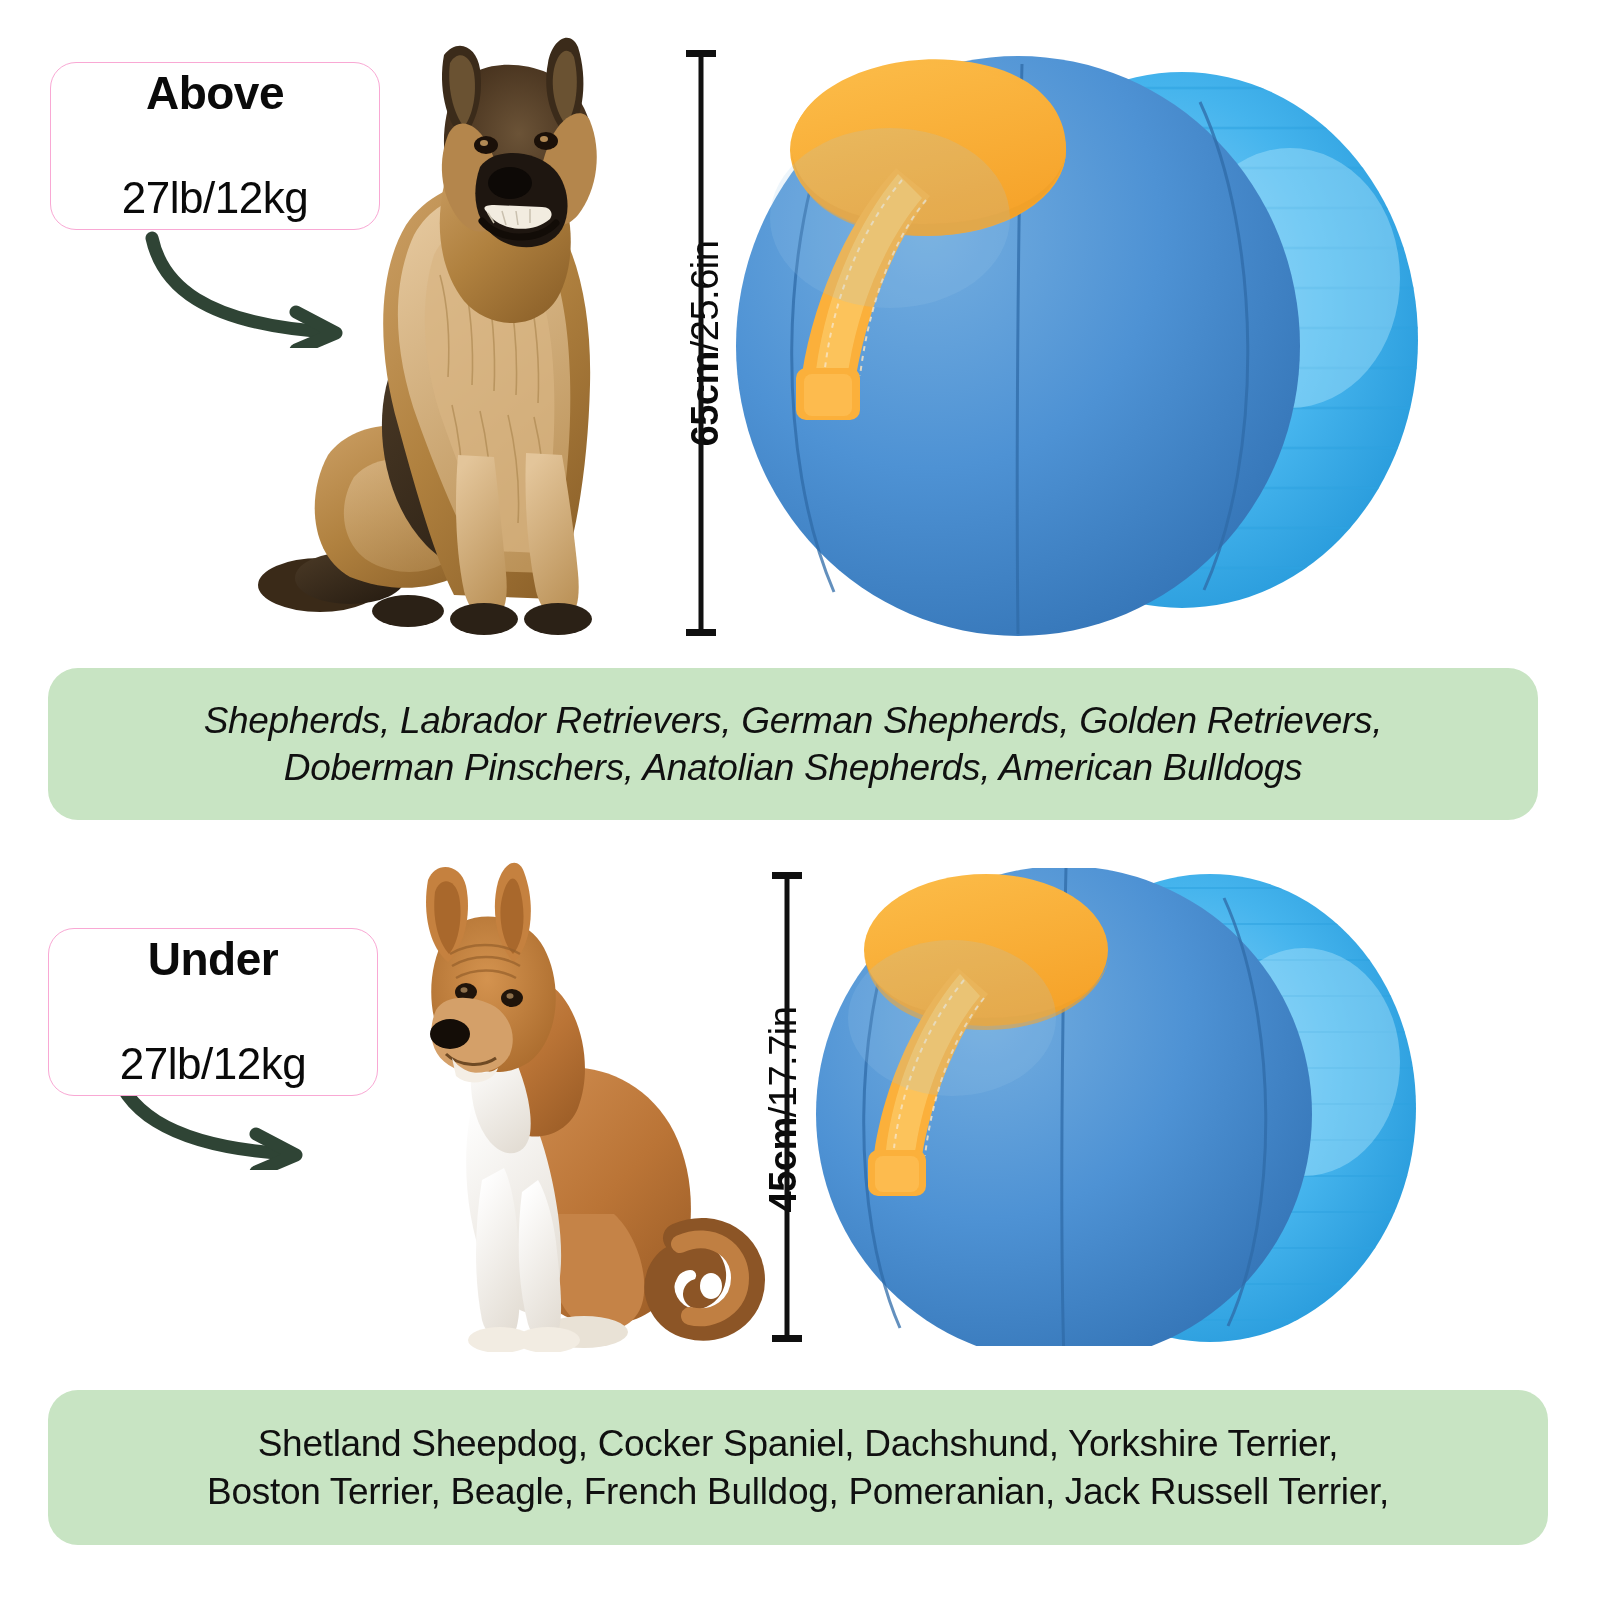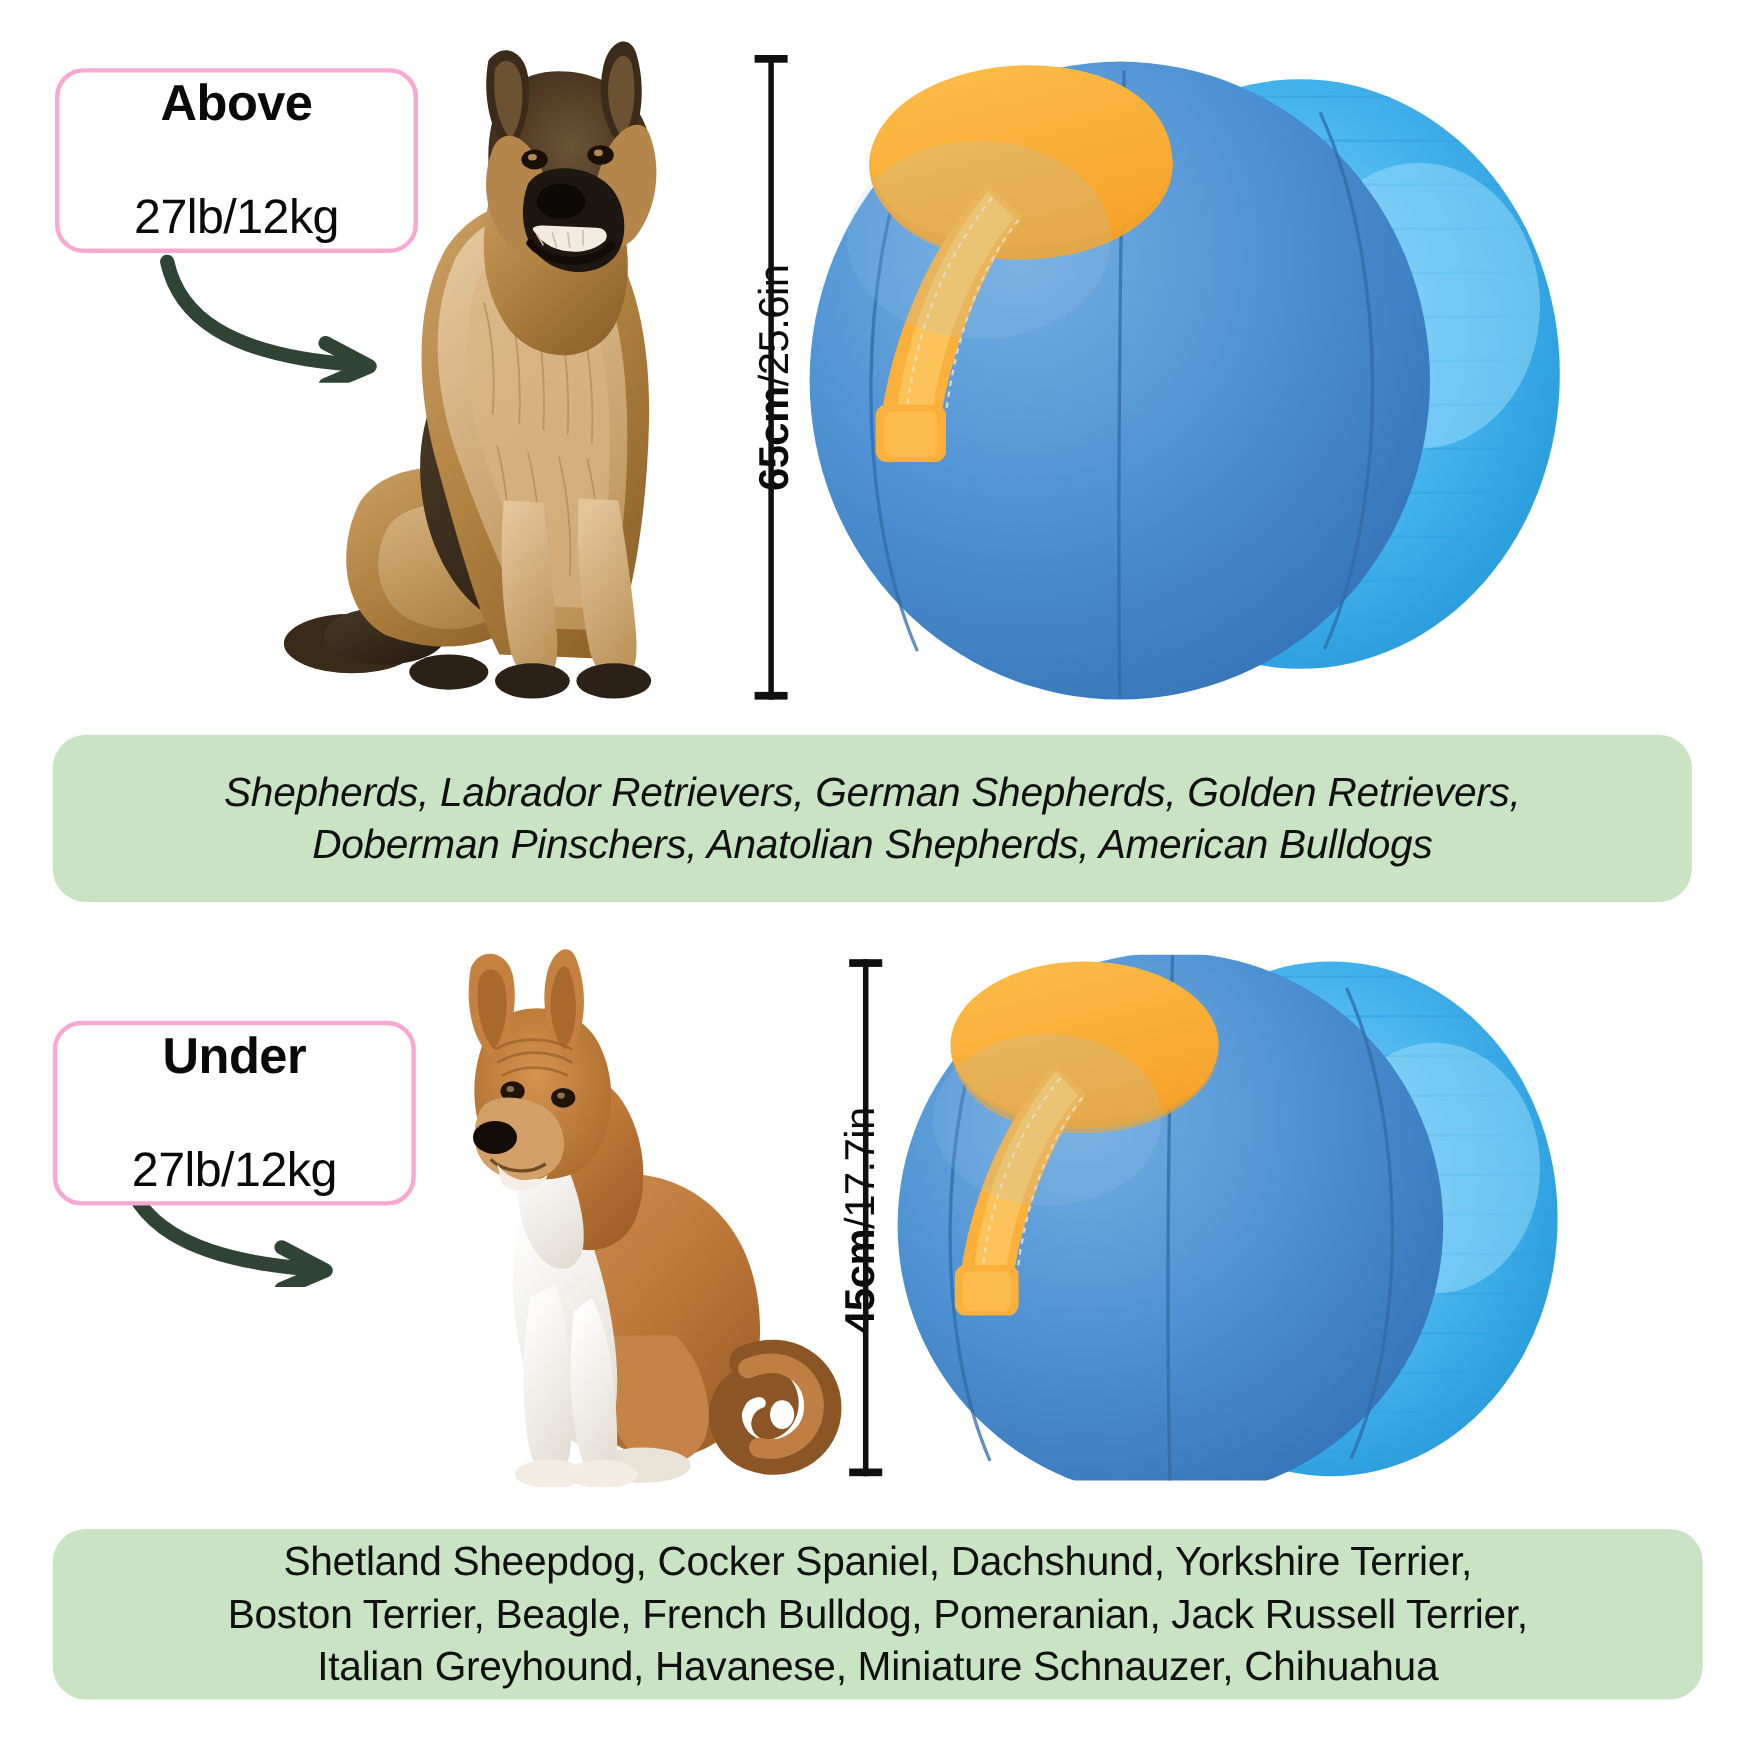--- a/index.html
+++ b/index.html
@@ -8,21 +8,21 @@
     background: #ffffff;
     font-family: "Liberation Sans", sans-serif;
     overflow: hidden;
   }
   .page { position: relative; width: 1600px; height: 1600px; background:#fff; }
 
   
   .callout {
     position: absolute;
     background: #ffffff;
-    border: 4px solid #f9a8d4;
+    border: 1px solid #f9a8d4;
     border-radius: 26px;
     display: flex; flex-direction: column;
     align-items: center; justify-content: center;
     z-index: 6;
     gap: 48px;
   }
   .callout-title {
     font-weight: bold;
     font-size: 46px;
     color: #0a0a0a;
@@ -422,16 +422,15 @@
       <rect x="56" y="282" width="58" height="46" rx="10" fill="#fbb03b"></rect>
       <rect x="63" y="288" width="44" height="36" rx="8" fill="#fdc157" opacity="0.7"></rect>
 
       <ellipse cx="140" cy="150" rx="104" ry="78" fill="#9ac6ea" opacity="0.18"></ellipse>
     </svg>
   </div>
 
   <div class="banner" style="left:48px; top:1390px; width:1500px; height:155px;">
     <span class="banner-line">Shetland Sheepdog, Cocker Spaniel, Dachshund, Yorkshire Terrier,</span>
     <span class="banner-line">Boston Terrier, Beagle, French Bulldog, Pomeranian, Jack Russell Terrier,</span>
-    <span class="banner-line">Italian Greyhound, Havanese, Miniature Schnauzer, Chihuahua</span>
   </div>
 
 </div>
 
 </body></html>

